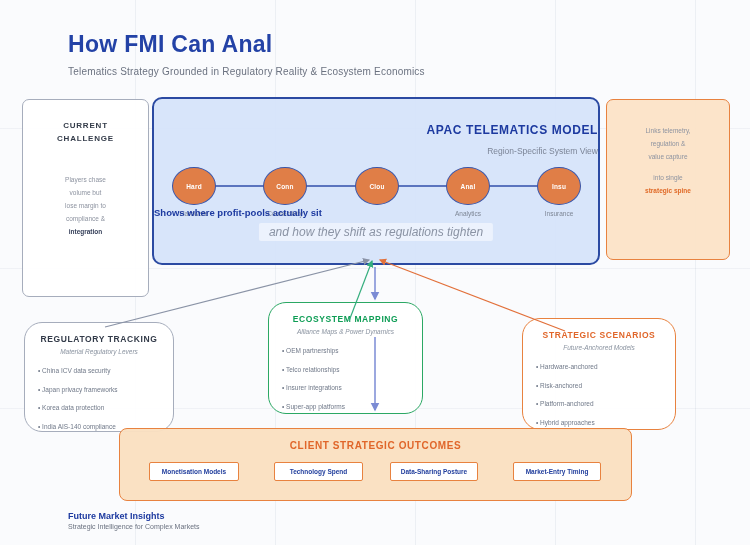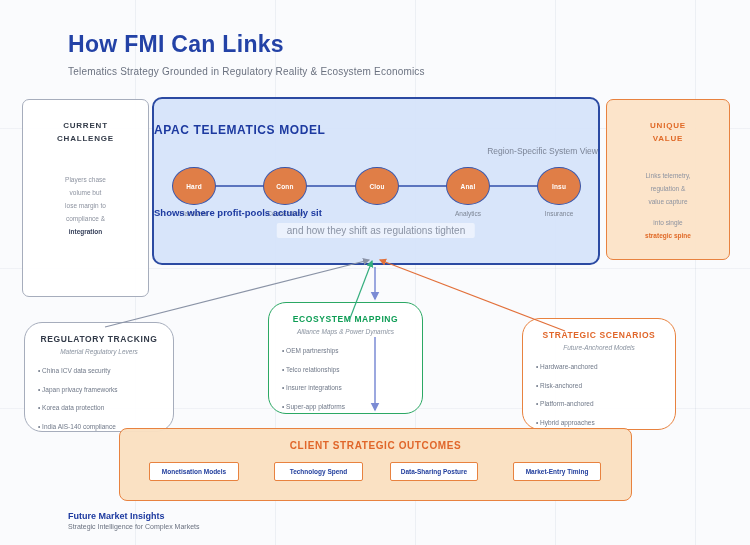--- a/index.html
+++ b/index.html
@@ -18,28 +18,28 @@
   .page-subtitle{ position:absolute; left:68px; top:66px; font-size:10px; color:#6B7280; letter-spacing:0.2px;}
 
   .box{ position:absolute; border-radius:7px; z-index:1;}
   .side-box{ background:rgba(255,255,255,0.93); border:1.5px solid #A6ADBC;}
   .challenge{ left:22px; top:99px; width:127px; height:198px;}
   .side-title{ margin-top:19px; text-align:center; font-size:8px; font-weight:bold; letter-spacing:0.8px; color:#333B49; line-height:13px;}
   .side-body{ margin-top:28px; text-align:center; font-size:6.5px; color:#8D93A0; line-height:13px;}
   .side-body .hl-dark{ font-weight:bold; color:#36405A;}
 
   .model{ left:152px; top:97px; width:448px; height:168px; background:rgba(213,227,250,0.93); border:2px solid #2B4AA2; border-radius:10px;}
-  .model-title{ position:absolute; left:0; right:0; top:24px; text-align:left; font-size:12px; font-weight:bold; color:#1D3AA0; letter-spacing:0.6px;}
+  .model-title{ position:absolute; left:0; right:0; top:24px; text-align:right; font-size:12px; font-weight:bold; color:#1D3AA0; letter-spacing:0.6px;}
   .model-subtitle{ position:absolute; left:0; right:0; top:47px; text-align:right; font-size:8.5px; color:#7C8597;}
   .connector{ position:absolute; left:40px; width:365px; top:86px; height:1.5px; background:#5B74BE;}
   .node{ position:absolute; top:68px; width:44px; height:38px; border-radius:50%; background:#E07E47; border:1.5px solid #3A55A8; display:flex; align-items:center; justify-content:center;}
   .node span{ color:#fff; font-weight:bold; font-size:6.5px; letter-spacing:0.2px;}
   .node-caption{ position:absolute; top:111px; width:70px; text-align:center; font-size:6.5px; color:#7D8695;}
   .model-highlight{ position:absolute; left:0; right:0; top:108px; text-align:left; font-size:9.5px; font-weight:bold; color:#1D3AA0;}
-  .model-note{ position:absolute; left:50%; transform:translateX(-50%); top:124px; font-size:10px; color:#8A93A4; background:rgba(255,255,255,0.5); padding:2px 10px; border-radius:2px; white-space:nowrap;}
+  .model-note{ position:absolute; left:50%; transform:translateX(-50%); top:124px; font-size:12px; font-style:italic; color:#8A93A4; background:rgba(255,255,255,0.5); padding:2px 10px; border-radius:2px; white-space:nowrap;}
 
   .value{ left:606px; top:99px; width:124px; height:161px; background:rgba(252,227,199,0.95); border:1.5px solid #E8823F;}
   .value .side-title{ color:#E06A28;}
   .value .side-body{ margin-top:24px;}
   .value .gap{ height:8px;}
   .hl-orange{ font-weight:bold; color:#E06A28;}
 
   .panel{ position:absolute; background:rgba(255,255,255,0.93); border-radius:18px; z-index:1;}
   .panel-title{ margin-top:11px; text-align:center; font-size:8.5px; font-weight:bold; letter-spacing:0.6px;}
   .panel-subtitle{ margin-top:4px; text-align:center; font-size:6.5px; font-style:italic; color:#8A93A0;}
@@ -64,21 +64,21 @@
   .footer-brand{ position:absolute; left:68px; top:511px; font-size:9px; font-weight:bold; color:#1D3AA0;}
   .footer-tagline{ position:absolute; left:68px; top:523px; font-size:7px; color:#6B7280;}
 
   .arrows{ position:absolute; left:0; top:0; z-index:10; pointer-events:none;}
 </style>
 </head>
 <body>
 
 <div class="canvas">
 
-  <div class="page-title">How FMI Can Links</div>
+  <div class="page-title">How FMI Can Anal</div>
   <div class="page-subtitle">Telematics Strategy Grounded in Regulatory Reality &amp; Ecosystem Economics</div>
 
   <div class="box side-box challenge">
     <div class="side-title">
       <div>CURRENT</div>
       <div>CHALLENGE</div>
     </div>
     <div class="side-body">
       <div>Players chase</div>
       <div>volume but</div>
@@ -109,24 +109,20 @@
       </div>
     <div class="node-caption" style="left:5px;">Hardware</div>
     <div class="node-caption" style="left:96px;">Connectivity</div>
     <div class="node-caption" style="left:279px;">Analytics</div>
     <div class="node-caption" style="left:370px;">Insurance</div>
     <div class="model-highlight">Shows where profit-pools actually sit</div>
     <div class="model-note">and how they shift as regulations tighten</div>
   </div>
 
   <div class="box value">
-    <div class="side-title">
-      <div>UNIQUE</div>
-      <div>VALUE</div>
-    </div>
     <div class="side-body">
       <div>Links telemetry,</div>
       <div>regulation &amp;</div>
       <div>value capture</div>
       <div class="gap"></div>
       <div>into single</div>
       <div class="hl-orange">strategic spine</div>
     </div>
   </div>
 

